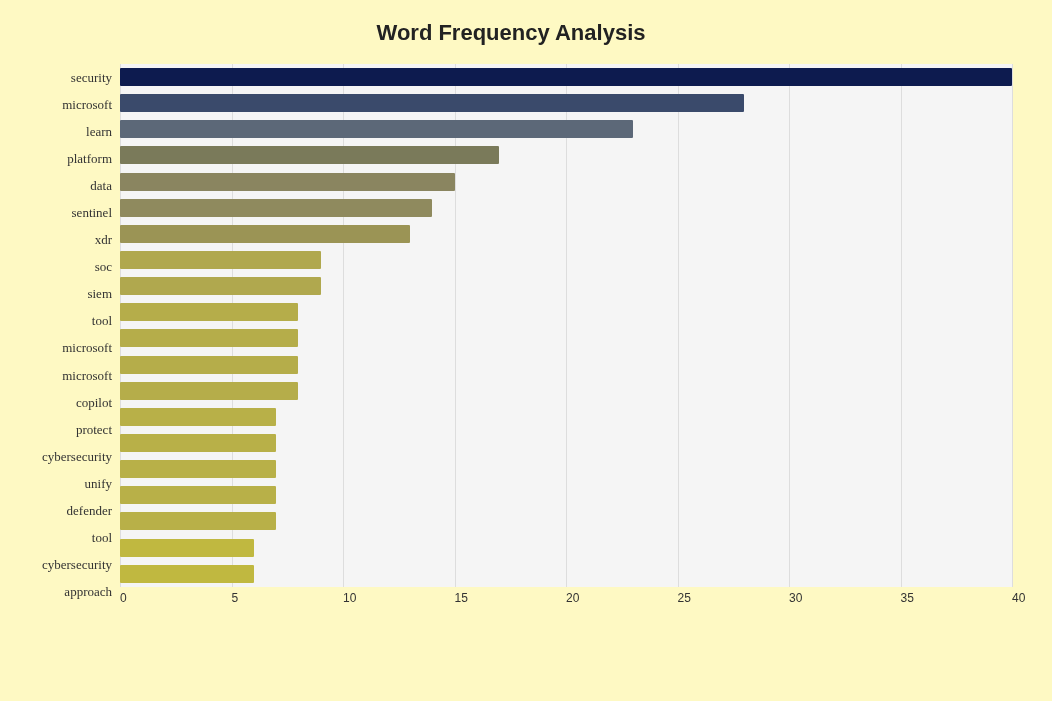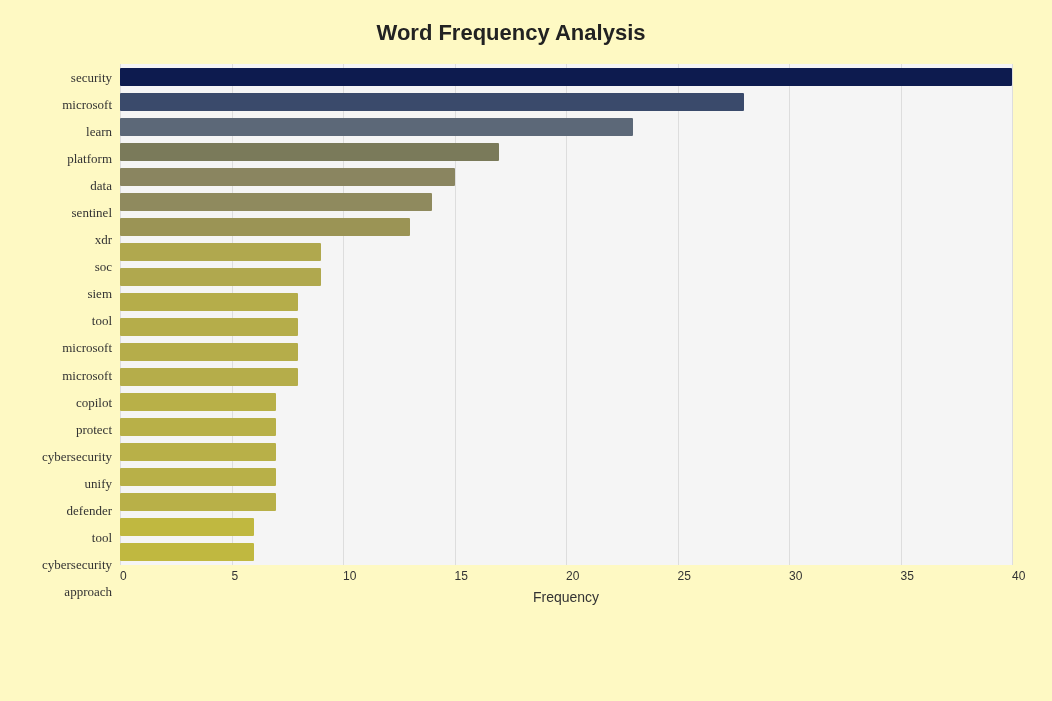--- a/index.html
+++ b/index.html
@@ -226,17 +226,16 @@
             <span class="x-tick">0</span>
             <span class="x-tick">5</span>
             <span class="x-tick">10</span>
             <span class="x-tick">15</span>
             <span class="x-tick">20</span>
             <span class="x-tick">25</span>
             <span class="x-tick">30</span>
             <span class="x-tick">35</span>
             <span class="x-tick">40</span>
           </div>
-        <div class="x-axis-label">Frequency</div>
       </div>
     </div>
   </div>
 </div>
 
 </body></html>

